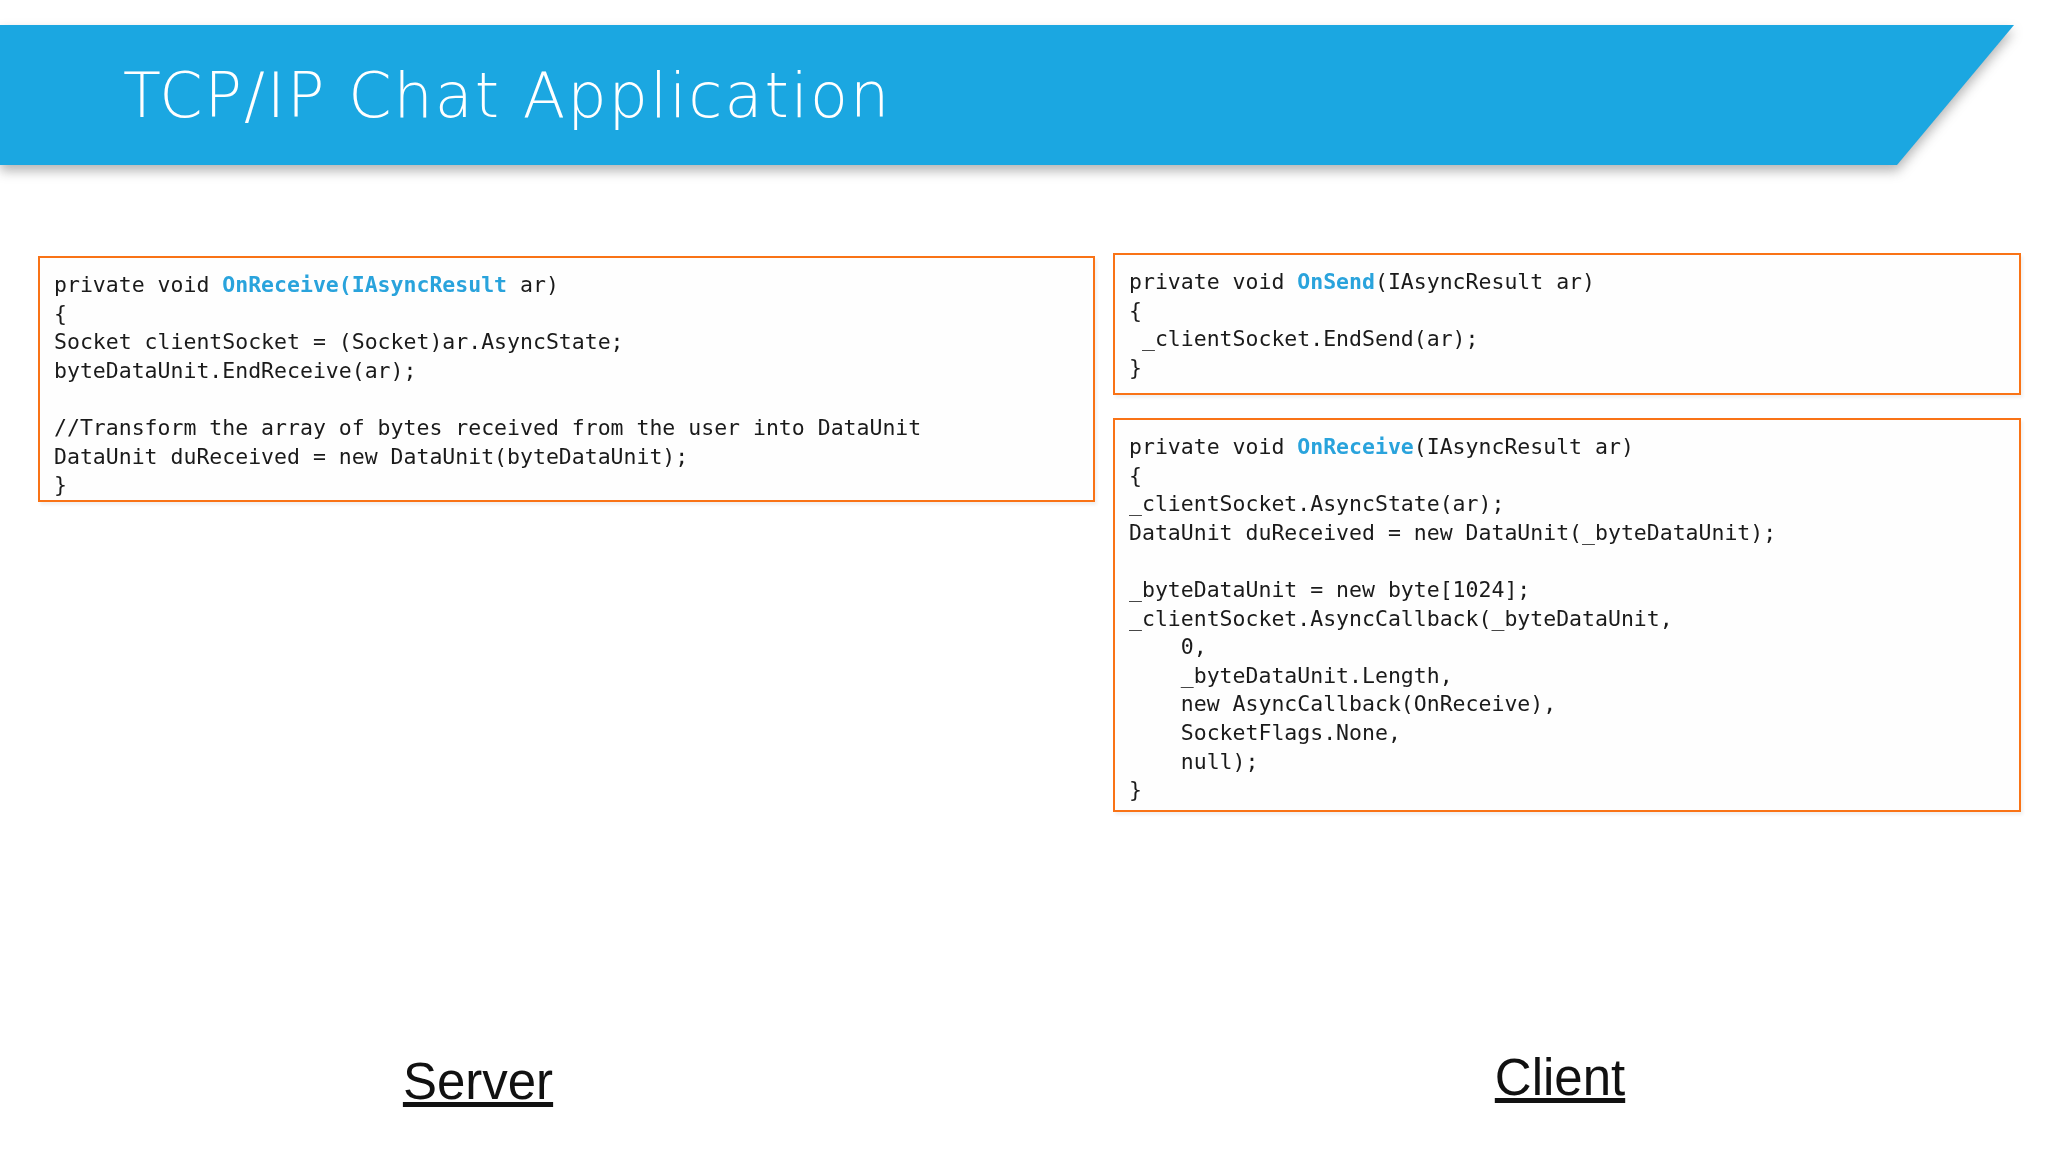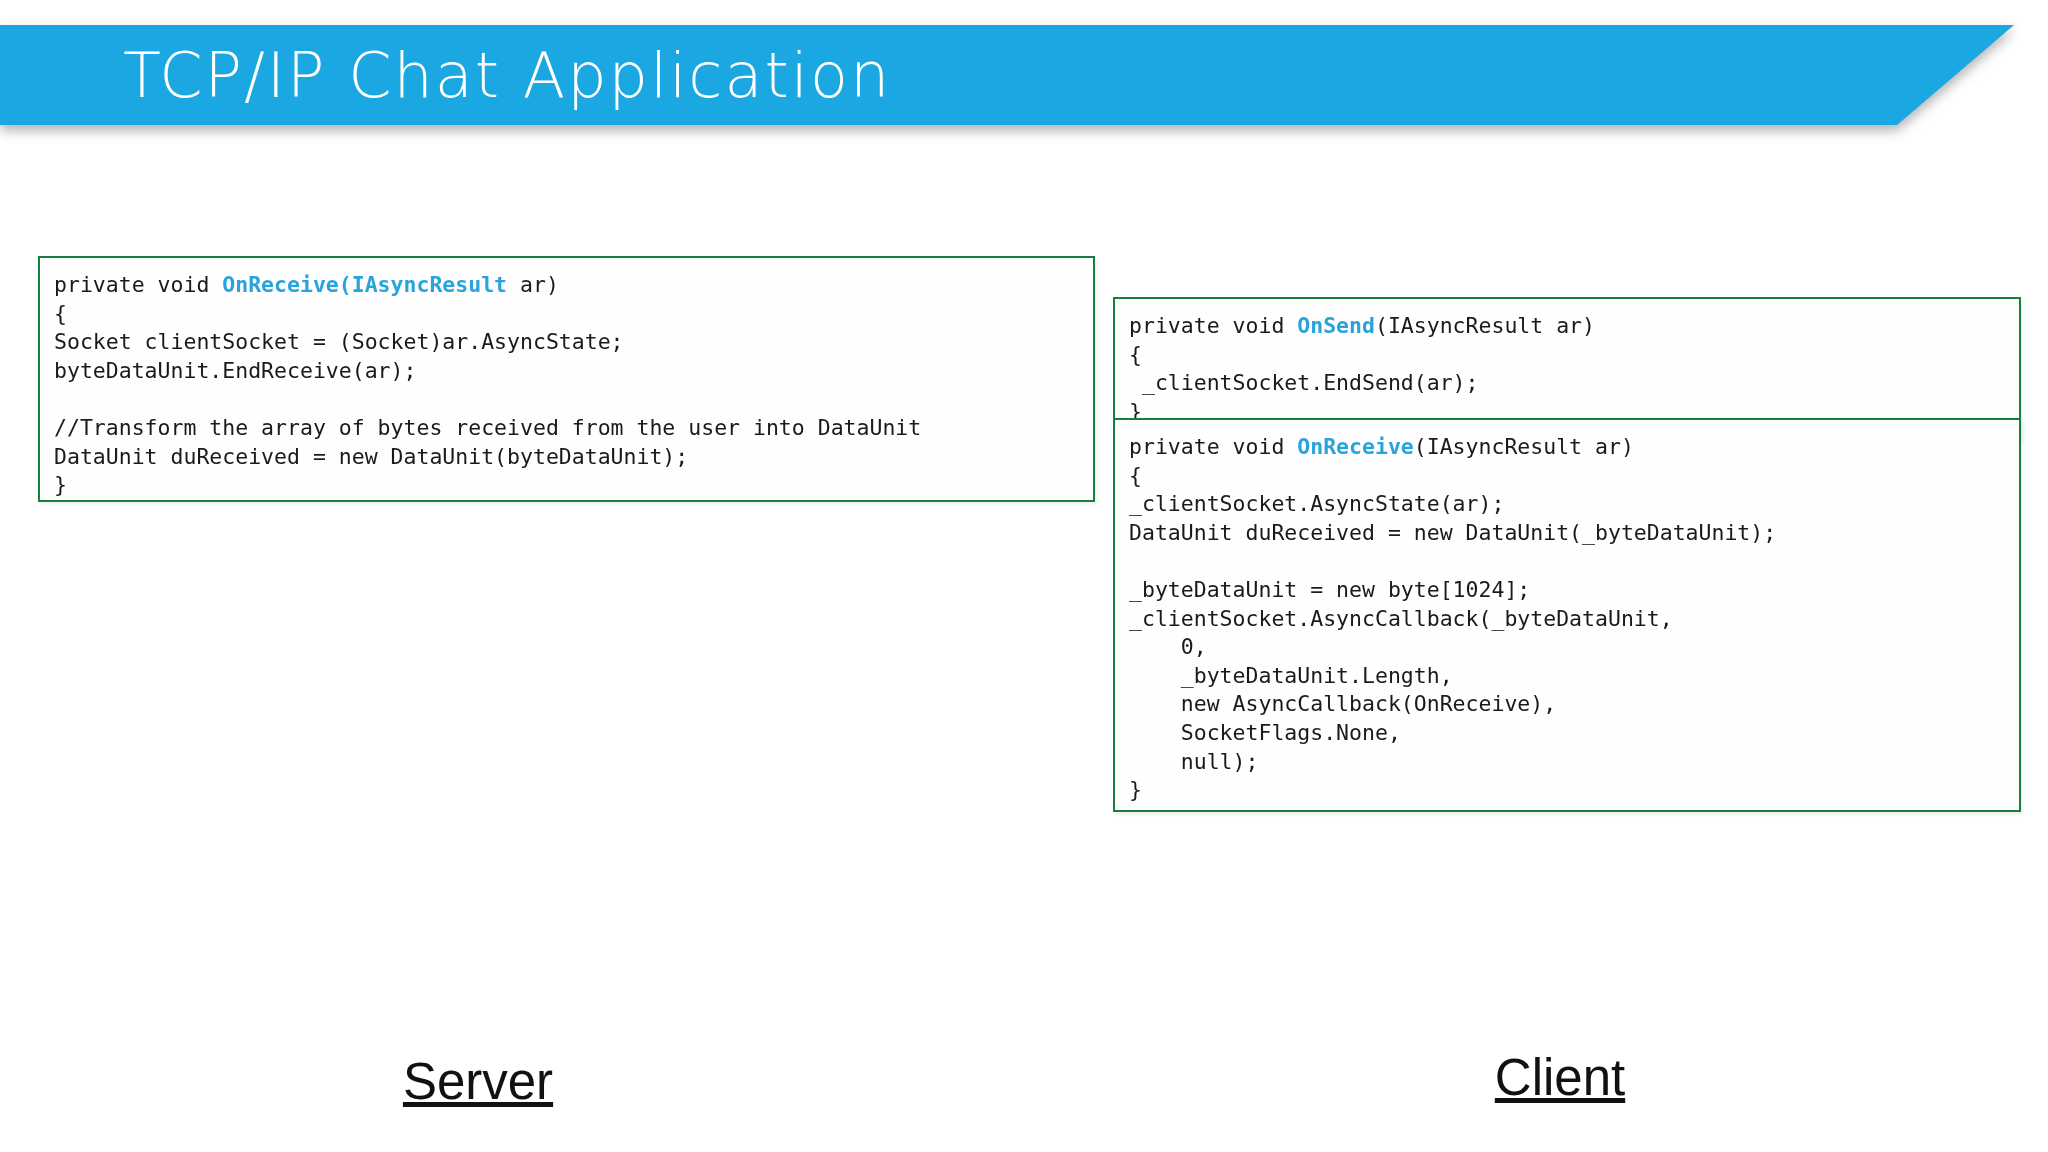--- a/index.html
+++ b/index.html
@@ -5,21 +5,21 @@
   html,body{margin:0;padding:0;}
   body{
     width:2048px;height:1152px;
     background:#ffffff;
     position:relative;
     overflow:hidden;
     font-family:"Liberation Sans",sans-serif;
   }
   
   .banner-wrap{
-    position:absolute;left:0;top:25px;width:2014px;height:100px;
+    position:absolute;left:0;top:25px;width:2014px;height:140px;
     filter:drop-shadow(0 6px 6px rgba(90,90,90,0.45));
   }
   .banner{
     width:100%;height:100%;
     background:var(--banner,#1BA7E1);
     clip-path:polygon(0 0,100% 0,calc(100% - 117px) 100%,0 100%);
     display:flex;align-items:center;
   }
   .slide-title{
     color:#ffffff;
@@ -28,35 +28,35 @@
     font-size:62px;
     letter-spacing:2px;
     padding-left:123px;
     white-space:nowrap;
   }
   
   .code-box{
     position:absolute;
     box-sizing:border-box;
     background:#fefefe;
-    border:2px solid #15803d;
+    border:2px solid #f97316;
     box-shadow:2px 3px 3px rgba(0,0,0,0.06);
     overflow:hidden;
   }
   .code-box .code{
     padding:13px 0 0 14px;
     font-family:"DejaVu Sans Mono","Liberation Mono",monospace;
     font-size:21.5px;
     line-height:28.6px;
     color:#1a1a1a;
   }
   .code-line{white-space:pre;}
   .kw{color:var(--keyword,#29A3DC);font-weight:bold;}
   #box-server-onreceive{left:38px;top:256px;width:1057px;height:246px;}
-  #box-client-onsend{left:1113px;top:253px;width:908px;height:142px;margin-top:44px;}
+  #box-client-onsend{left:1113px;top:253px;width:908px;height:142px;}
   #box-client-onreceive{left:1113px;top:418px;width:908px;height:394px;}
   
   .column-label{
     position:absolute;
     transform:translateX(-50%);
     font-family:"Liberation Sans",sans-serif;
     font-size:51px;
     color:#111111;
     white-space:nowrap;
     text-decoration:underline;

